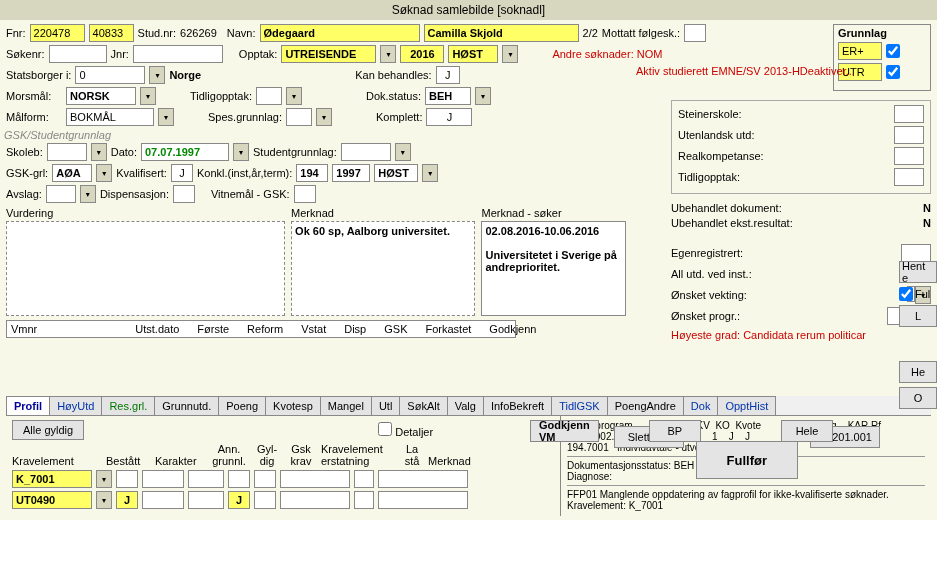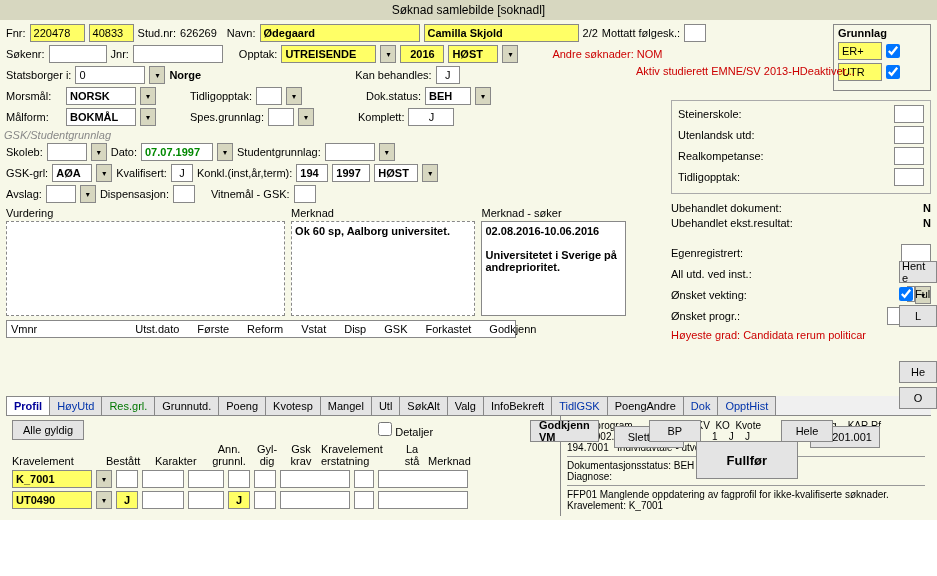--- a/index.html
+++ b/index.html
@@ -110,21 +110,21 @@
       <span class="lbl" style="margin-left:30px;">Tidligopptak:</span>
       <span class="fld" style="width:26px;"></span>
       <span class="dd">▾</span>
       <span class="lbl" style="margin-left:60px;">Dok.status:</span>
       <span class="fld" style="width:46px;font-weight:bold;">BEH</span>
       <span class="dd">▾</span>
     </div>
 
     <div class="row">
       <span class="lbl" style="width:56px;">Målform:</span>
-      <span class="fld" style="width:70px;font-weight:bold;">BOKMÅL</span>
+      <span class="fld" style="width:88px;font-weight:normal;">BOKMÅL</span>
       <span class="dd">▾</span>
       <span class="lbl" style="margin-left:30px;">Spes.grunnlag:</span>
       <span class="fld" style="width:26px;"></span>
       <span class="dd">▾</span>
       <span class="lbl" style="margin-left:40px;">Komplett:</span>
       <span class="fld center" style="width:46px;">J</span>
     </div>
 
     <div class="right-panel">
       <div style="border:1px solid #aaa;padding:4px 6px;margin-bottom:8px;">
@@ -174,21 +174,21 @@
         </div>
       <div class="red" style="margin-top:4px;">Høyeste grad: Candidata rerum politicar</div>
     </div>
 
     <div class="grp-hdr">GSK/Studentgrunnlag</div>
     <div class="row">
       <span class="lbl">Skoleb:</span>
       <span class="fld" style="width:40px;"></span>
       <span class="dd">▾</span>
       <span class="lbl">Dato:</span>
-      <span class="fld" style="width:72px;align-items:center;">
+      <span class="fld" style="width:88px;align-items:center;">
           <span class="green">07.07.1997</span>
         </span>
       <span class="dd">▾</span>
       <span class="lbl">Studentgrunnlag:</span>
       <span class="fld" style="width:50px;"></span>
       <span class="dd">▾</span>
     </div>
     <div class="row">
       <span class="lbl">GSK-grl:</span>
       <span class="fld" style="width:40px;font-weight:bold;">AØA</span>

